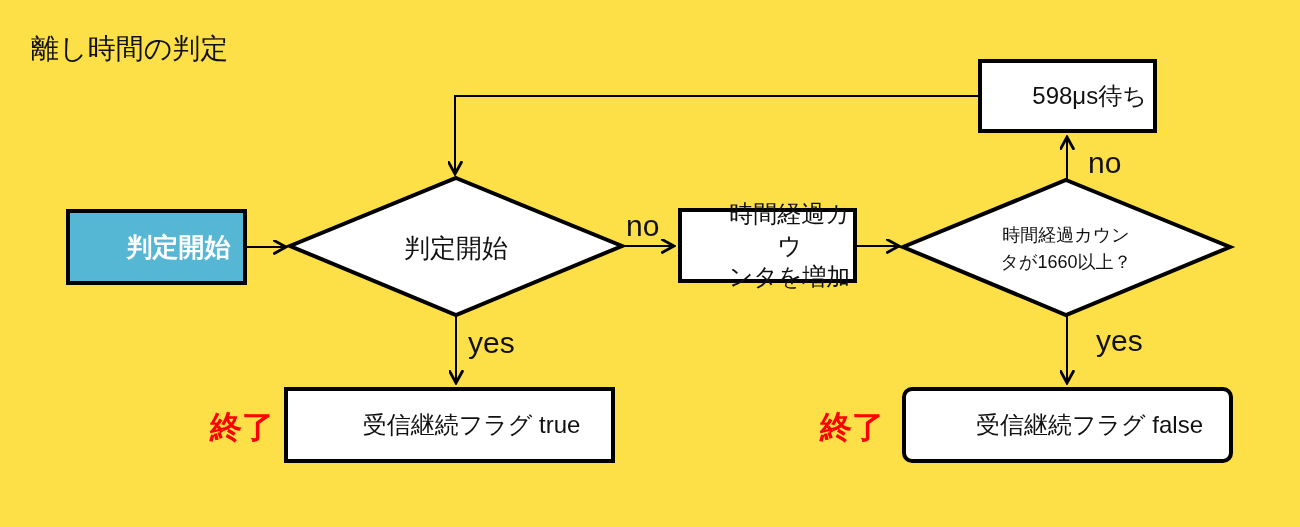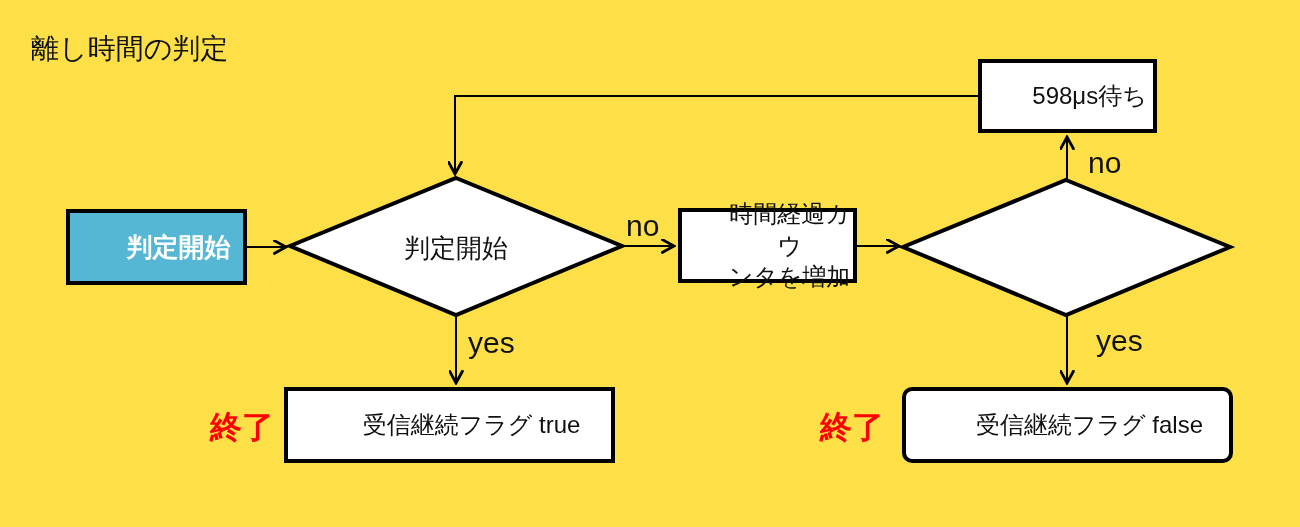--- a/index.html
+++ b/index.html
@@ -152,20 +152,22 @@
   </svg>
 
   <div class="box start">判定開始</div>
   <div class="box increment">時間経過カウ
 ンタを増加</div>
   <div class="box wait">598μs待ち</div>
   <div class="box flag-true">受信継続フラグ true</div>
   <div class="box flag-false">受信継続フラグ false</div>
 
   <div class="diamond-label infrared">判定開始</div>
+  <div class="diamond-label counter">時間経過カウン
+タが1660以上？</div>
 
   <div class="edge-label no-infrared">no</div>
   <div class="edge-label yes-infrared">yes</div>
   <div class="edge-label no-counter">no</div>
   <div class="edge-label yes-counter">yes</div>
 
   <div class="end-label left">終了</div>
   <div class="end-label right">終了</div>
 
 </div>

